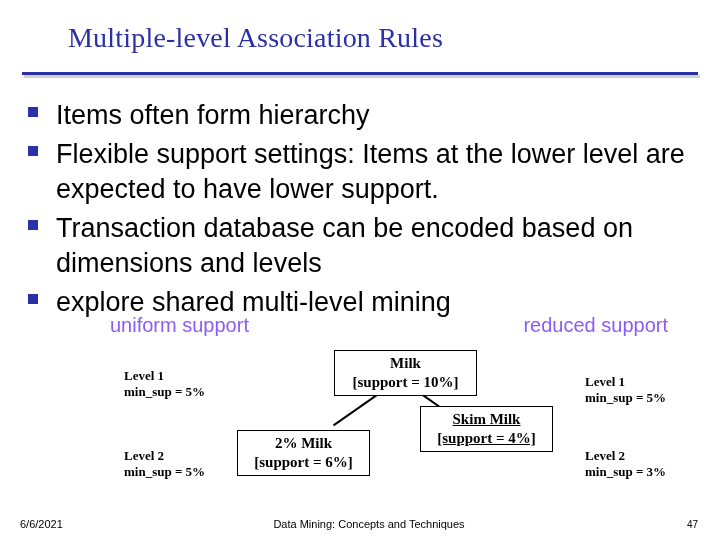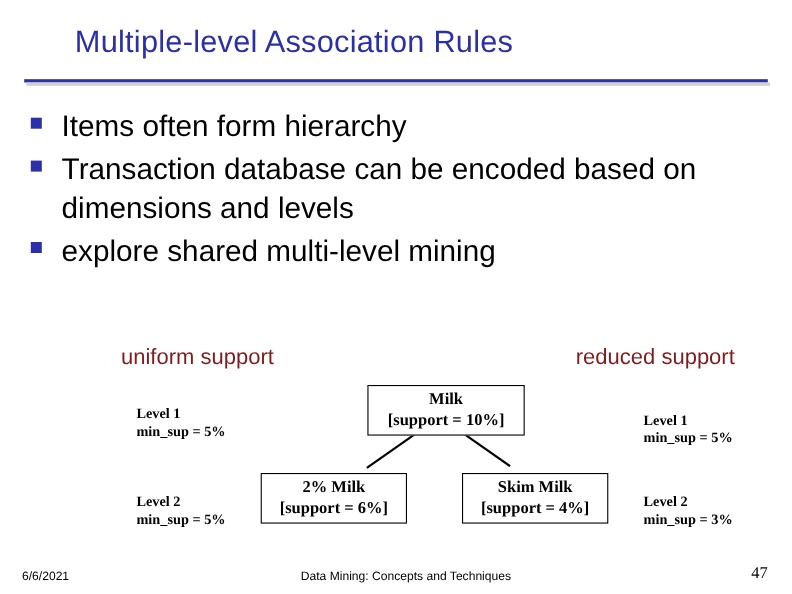--- a/index.html
+++ b/index.html
@@ -19,20 +19,21 @@
     box-sizing: border-box;
   }
   .title {
     position: absolute;
     top: 22px;
     left: 68px;
     font-size: 28px;
     color: #2b2fa8;
     font-weight: 400;
     letter-spacing: 0.2px;
+    font-family: Liberation Serif, serif;
   }
   .hr {
     position: absolute;
     top: 72px;
     left: 22px;
     width: 676px;
     height: 3px;
     background: #2b2fa8;
   }
   .hr-shadow {
@@ -63,21 +64,21 @@
     flex: 0 0 10px;
     margin-top: 9px;
     margin-right: 18px;
   }
   .bullet-text {
     flex: 1;
   }
   .label {
     position: absolute;
     font-size: 20px;
-    color: #7f1d1d;
+    color: #8b5cf6;
   }
   .uniform-label { top: 314px; left: 110px; }
   .reduced-label { top: 314px; right: 52px; }
 
   .level-label {
     position: absolute;
     font-size: 13px;
     font-weight: bold;
     font-family: "Times New Roman", Times, serif;
     line-height: 1.2;
@@ -95,21 +96,21 @@
     font-family: "Times New Roman", Times, serif;
     font-size: 15px;
     font-weight: bold;
     line-height: 1.25;
     padding: 3px 8px;
     background: #fff;
     white-space: nowrap;
   }
   .milk-box { top: 350px; left: 334px; width: 125px; }
   .twopct-box { top: 430px; left: 237px; width: 115px; }
-  .skim-box { top: 430px; left: 420px; width: 115px; }
+  .skim-box { top: 406px; left: 420px; width: 115px; text-decoration: underline; }
 
   .connector {
     position: absolute;
     background: #000;
     transform-origin: top left;
   }
 
   .footer-date {
     position: absolute;
     bottom: 10px;
@@ -122,40 +123,43 @@
     left: 0;
     right: 0;
     text-align: center;
     font-size: 11px;
     padding-left: 18px;
   }
   .footer-num {
     position: absolute;
     bottom: 10px;
     right: 22px;
-    font-size: 15px;
-    font-family: Liberation Serif, serif;
+    font-size: 10px;
   }
 </style>
 </head>
 <body>
 
 <div class="slide">
 
   <div class="title">Multiple-level Association Rules</div>
   <div class="hr"></div>
   <div class="hr-shadow"></div>
 
   <div class="bullets">
     <div class="bullet-item">
       <div class="bullet-marker"></div>
       <div class="bullet-text">Items often form hierarchy</div>
     </div>
     <div class="bullet-item">
       <div class="bullet-marker"></div>
+      <div class="bullet-text">Flexible support settings: Items at the lower level are expected to have lower support.</div>
+    </div>
+    <div class="bullet-item">
+      <div class="bullet-marker"></div>
       <div class="bullet-text">Transaction database can be encoded based on dimensions and levels</div>
     </div>
     <div class="bullet-item">
       <div class="bullet-marker"></div>
       <div class="bullet-text">explore shared multi-level mining</div>
     </div>
   </div>
 
   <div class="label uniform-label">uniform support</div>
   <div class="label reduced-label">reduced support</div>

